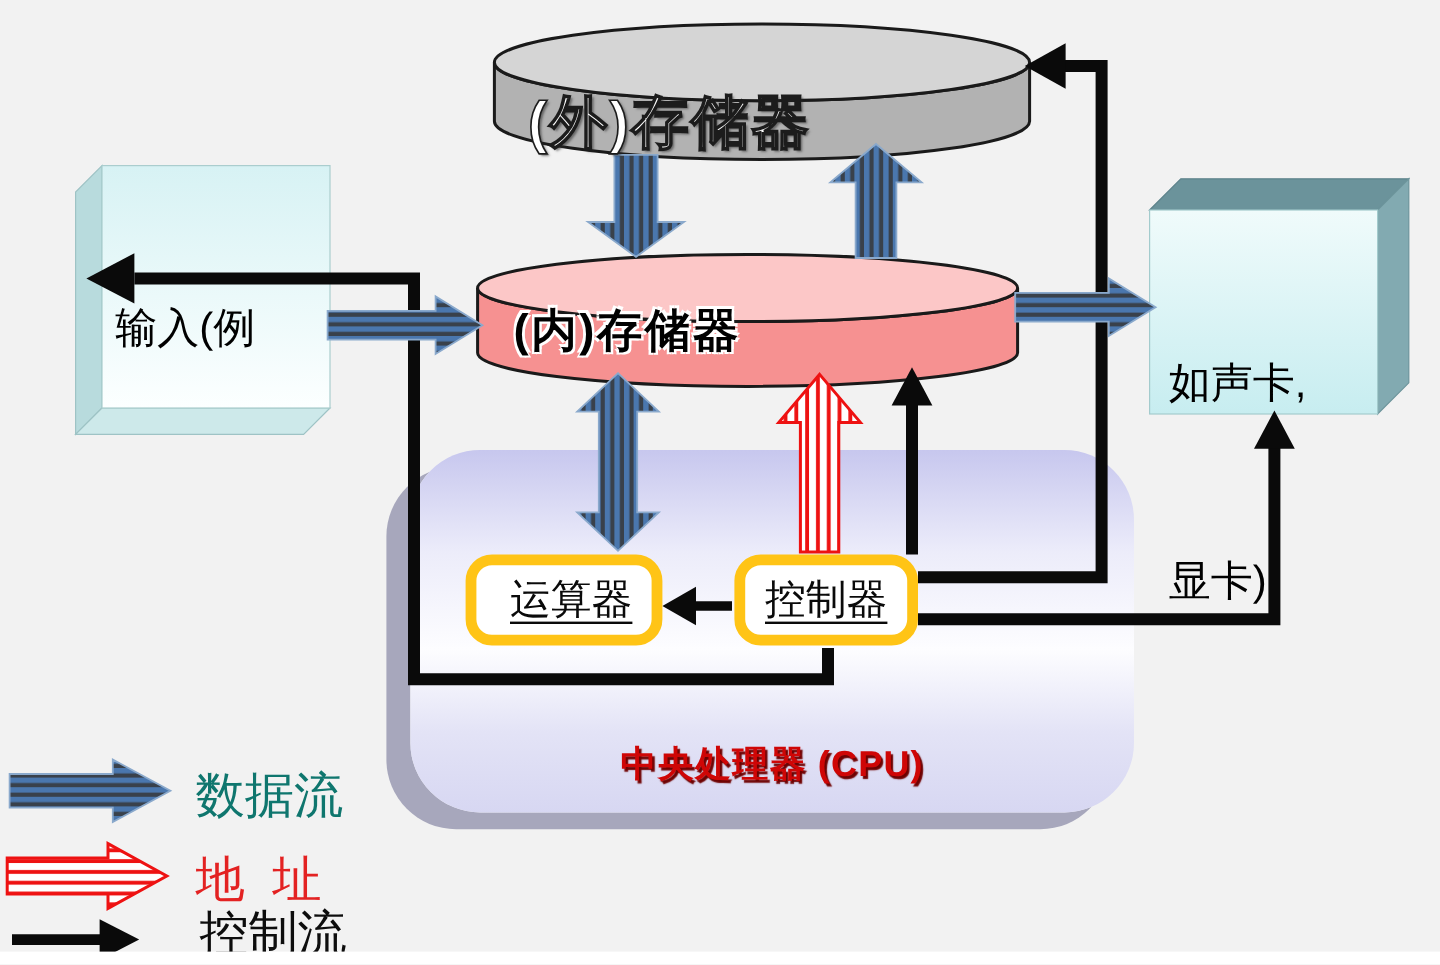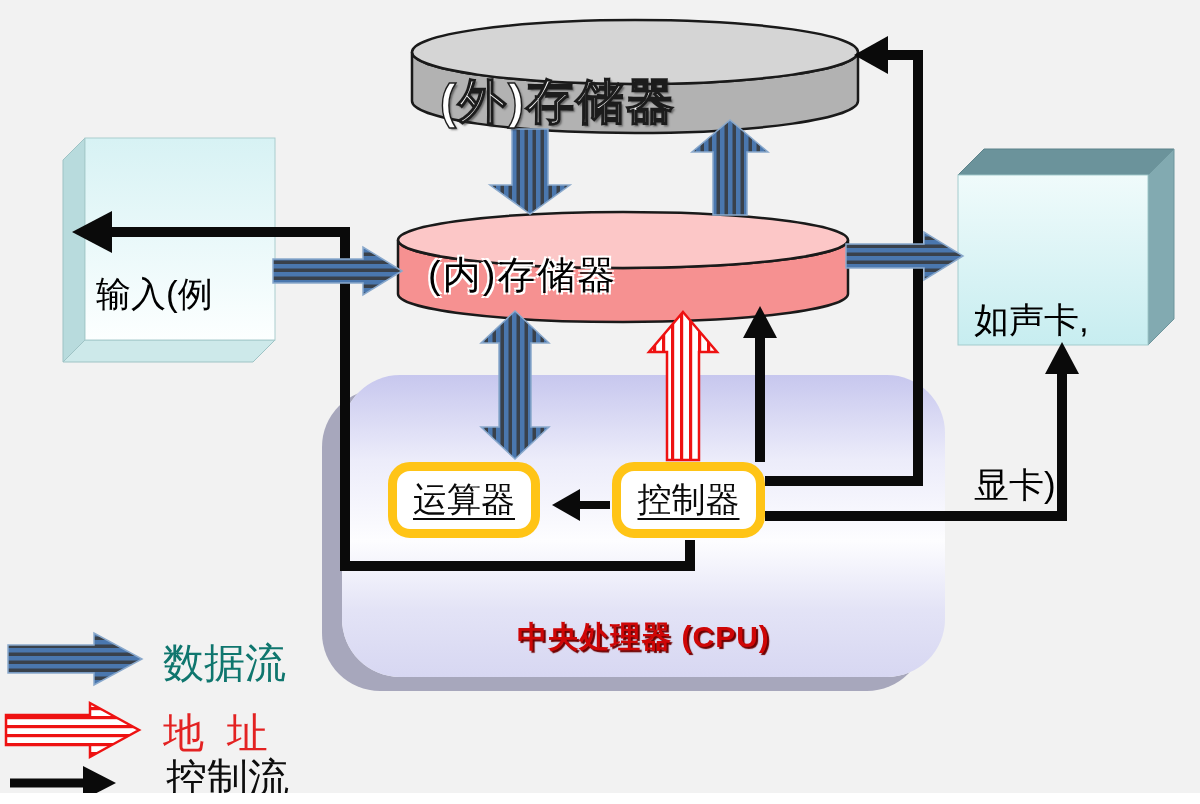--- a/index.html
+++ b/index.html
@@ -16,32 +16,32 @@
     box-shadow:-20px 14px 0 #a7a7bc;
   }
   svg.layer{position:absolute;left:0;top:0;}
   .label{position:absolute;color:#000;white-space:pre;}
   .cyl-label-ext{
     left:440px;top:70px;font-size:48px;font-weight:bold;letter-spacing:2px;
     color:#ffffff;-webkit-text-stroke:1.4px #1c1c1c;
     text-shadow:2px 2px 2px rgba(40,40,40,.55);
   }
   .cyl-label-int{
-    left:428px;top:250px;font-size:38px;font-weight:normal;letter-spacing:2px;
+    left:428px;top:250px;font-size:38px;font-weight:bold;letter-spacing:2px;
     color:#000;text-shadow:2px 2px 0 #ffffff,-2px -2px 0 #ffffff,2px -2px 0 #fff,-2px 2px 0 #fff;
   }
   .io-label{font-size:35px;line-height:55px;font-weight:500;}
   .io-label span{display:block;}
-  .in-label{left:96px;top:156px;text-align:center;}
+  .in-label{left:96px;top:136px;text-align:center;}
   .out-label{left:974px;top:182px;}
   .unit-box{
     position:absolute;height:58px;background:#ffffff;border:9px solid #ffc416;
     border-radius:22px;display:flex;align-items:center;justify-content:center;
   }
-  .alu{left:388px;top:462px;width:134px;}
+  .alu{left:388px;top:462px;width:134px;padding-left:12px;}
   .cu{left:612px;top:462px;width:135px;}
   .unit-box .txt{
     font-size:34px;font-weight:500;color:#0a0a0a;
     text-decoration:underline;text-decoration-thickness:2px;text-underline-offset:7px;
   }
   .cpu-label{
     left:342px;top:617px;width:603px;text-align:center;
     font-size:30px;font-weight:bold;color:#cf0606;letter-spacing:1px;
     text-shadow:2px 2px 1px #6e0000;
   }

